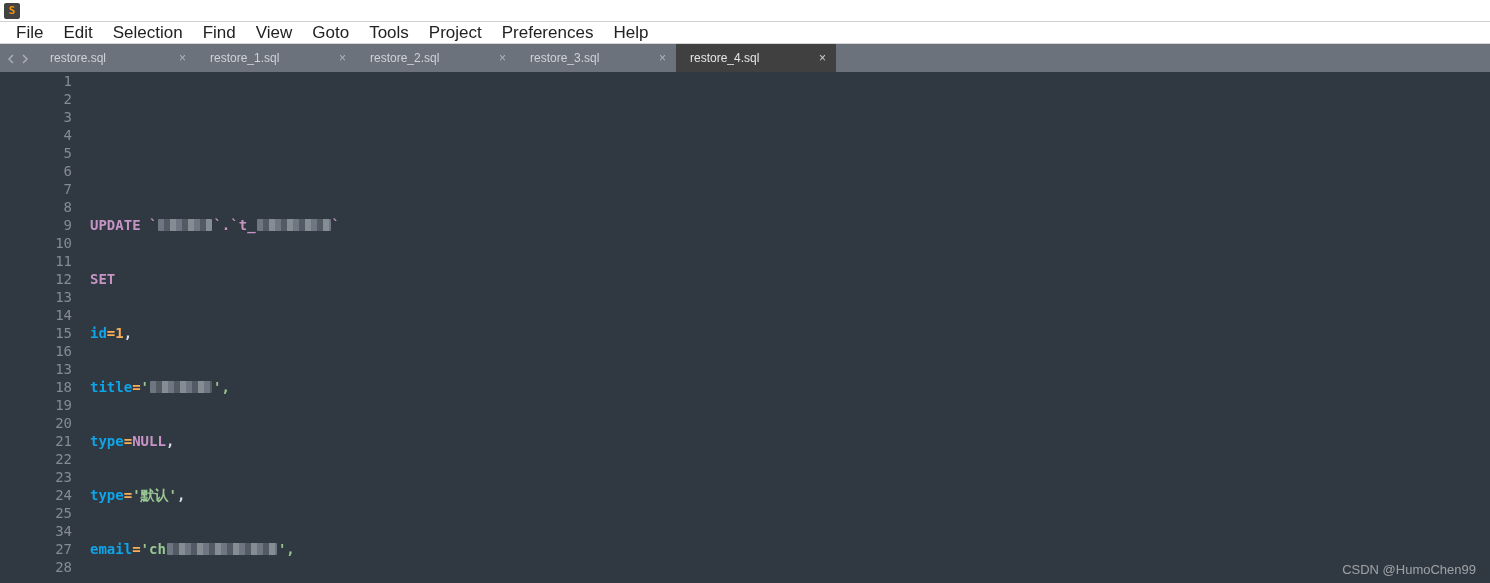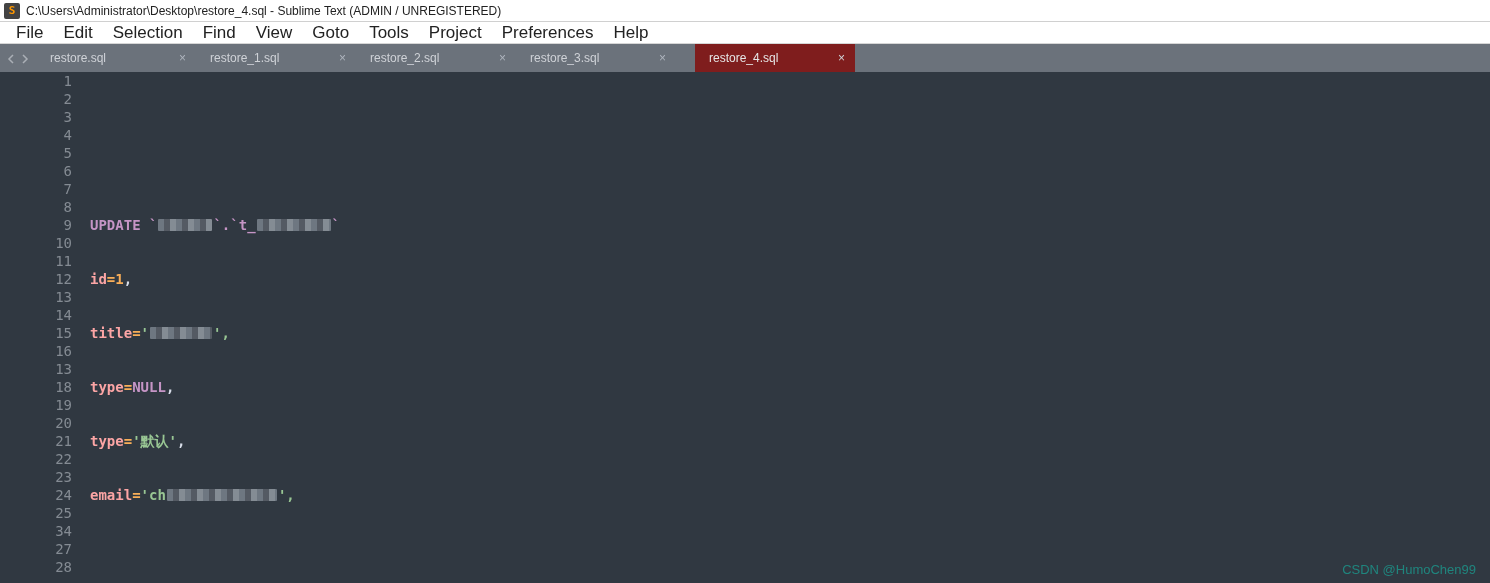--- a/index.html
+++ b/index.html
@@ -15,46 +15,45 @@
   .menubar { height: 22px; background: #ffffff; display: flex; align-items: center; padding-left: 6px; border-bottom: 1px solid #d6d6d6; }
   .menubar .item { font-family: "Segoe UI", sans-serif; font-size: 17px; color: #222; padding: 0 10px; height: 100%; line-height: 22px; cursor: default; }
 
   
   .tabbar { height: 28px; background: #6b727b; display: flex; align-items: stretch; }
   .tabbar .nav { display: flex; align-items: center; padding: 0 6px; gap: 4px; }
   .tabbar .nav svg { width: 10px; height: 10px; }
   .tabbar .nav .arrow { opacity: 0.7; cursor: pointer; }
   .tabbar .tabs { display: flex; }
   .tab { position: relative; display: flex; align-items: center; padding: 0 30px 0 14px; color: #d0d3d8; font-family: "Segoe UI", sans-serif; font-size: 12px; background: #6b727b; cursor: pointer; min-width: 160px; }
-  .tab.active { background: #7f1d1d; color: #e6e6e6; margin-left: 19px; }
+  .tab.active { background: #404040; color: #e6e6e6; }
   .tab .close { position: absolute; right: 10px; top: 50%; transform: translateY(-50%); font-size: 12px; color: #aeb4bd; }
   .tab.active .close { color: #cfd3d8; }
 
   
   .editor { position: absolute; top: 72px; bottom: 0; left: 0; right: 0; display: flex; background: #303841; font-size: 14px; line-height: 18px; }
   .gutter { width: 90px; text-align: right; padding-right: 18px; color: #848b93; user-select: none; padding-top: 0; }
   .gutter div { height: 18px; }
   .code { flex: 1; color: #d8dee9; white-space: pre; position: relative; font-weight: bold; }
   .code .line { height: 18px; display:flex; align-items:center; }
   .kw { color: #c695c6; } 
-  .id { color: #fca5a5; }
+  .id { color: #0ea5e9; }
   .op { color: #f9ae58; } 
   .str { color: #99c794; } 
   .num { color: #f9ae58; }
   .punc { color: #d8dee9; }
   .obscured { display:inline-block; height:12px; background:repeating-linear-gradient(90deg,#6f7781 0,#6f7781 6px,#565c64 6px,#565c64 12px,#848b93 12px,#848b93 18px); border-radius:1px; filter:blur(0.4px) contrast(1.05); vertical-align:-1px; margin:0 1px; }
 
-  .watermark { position:absolute; bottom:6px; right:14px; font-family:"Segoe UI",sans-serif; font-size:13px; color:#14b8a6; opacity:0.6; }
+  .watermark { position:absolute; bottom:6px; right:14px; font-family:"Segoe UI",sans-serif; font-size:13px; color:#e5e5e5; opacity:0.6; }
 </style>
 </head>
 <body>
 
 <div class="titlebar">
   <div class="logo">S</div>
-  <div class="title">C:\Users\Administrator\Desktop\restore_4.sql - Sublime Text (ADMIN / UNREGISTERED)</div>
 </div>
 
 <div class="menubar">
   <div class="item">File</div>
   <div class="item">Edit</div>
   <div class="item">Selection</div>
   <div class="item">Find</div>
   <div class="item">View</div>
   <div class="item">Goto</div>
   <div class="item">Tools</div>
@@ -128,20 +127,21 @@
       <div>24</div>
       <div>25</div>
       <div>34</div>
       <div>27</div>
       <div>28</div>
     </div>
   <div class="code">
     <div class="line"></div>
     <div class="line"></div>
     <div class="line"><span class="kw">UPDATE `</span><span class="obscured" style="width:54px"></span><span class="kw">`.`t_</span><span class="obscured" style="width:74px"></span><span class="kw">`</span></div>
+    <div class="line"><span class="kw">SET</span></div>
     <div class="line"><span class="id">id</span><span class="op">=</span><span class="num">1</span><span class="punc">,</span></div>
     <div class="line"><span class="id">title</span><span class="op">=</span><span class="str">'</span><span class="obscured" style="width:62px"></span><span class="str">',</span></div>
     <div class="line"><span class="id">type</span><span class="op">=</span><span class="kw">NULL</span><span class="punc">,</span></div>
     <div class="line"><span class="id">type</span><span class="op">=</span><span class="str">'默认'</span><span class="punc">,</span></div>
     <div class="line"><span class="id">email</span><span class="op">=</span><span class="str">'ch</span><span class="obscured" style="width:110px"></span><span class="str">',</span></div>
     
     
     
     
     

